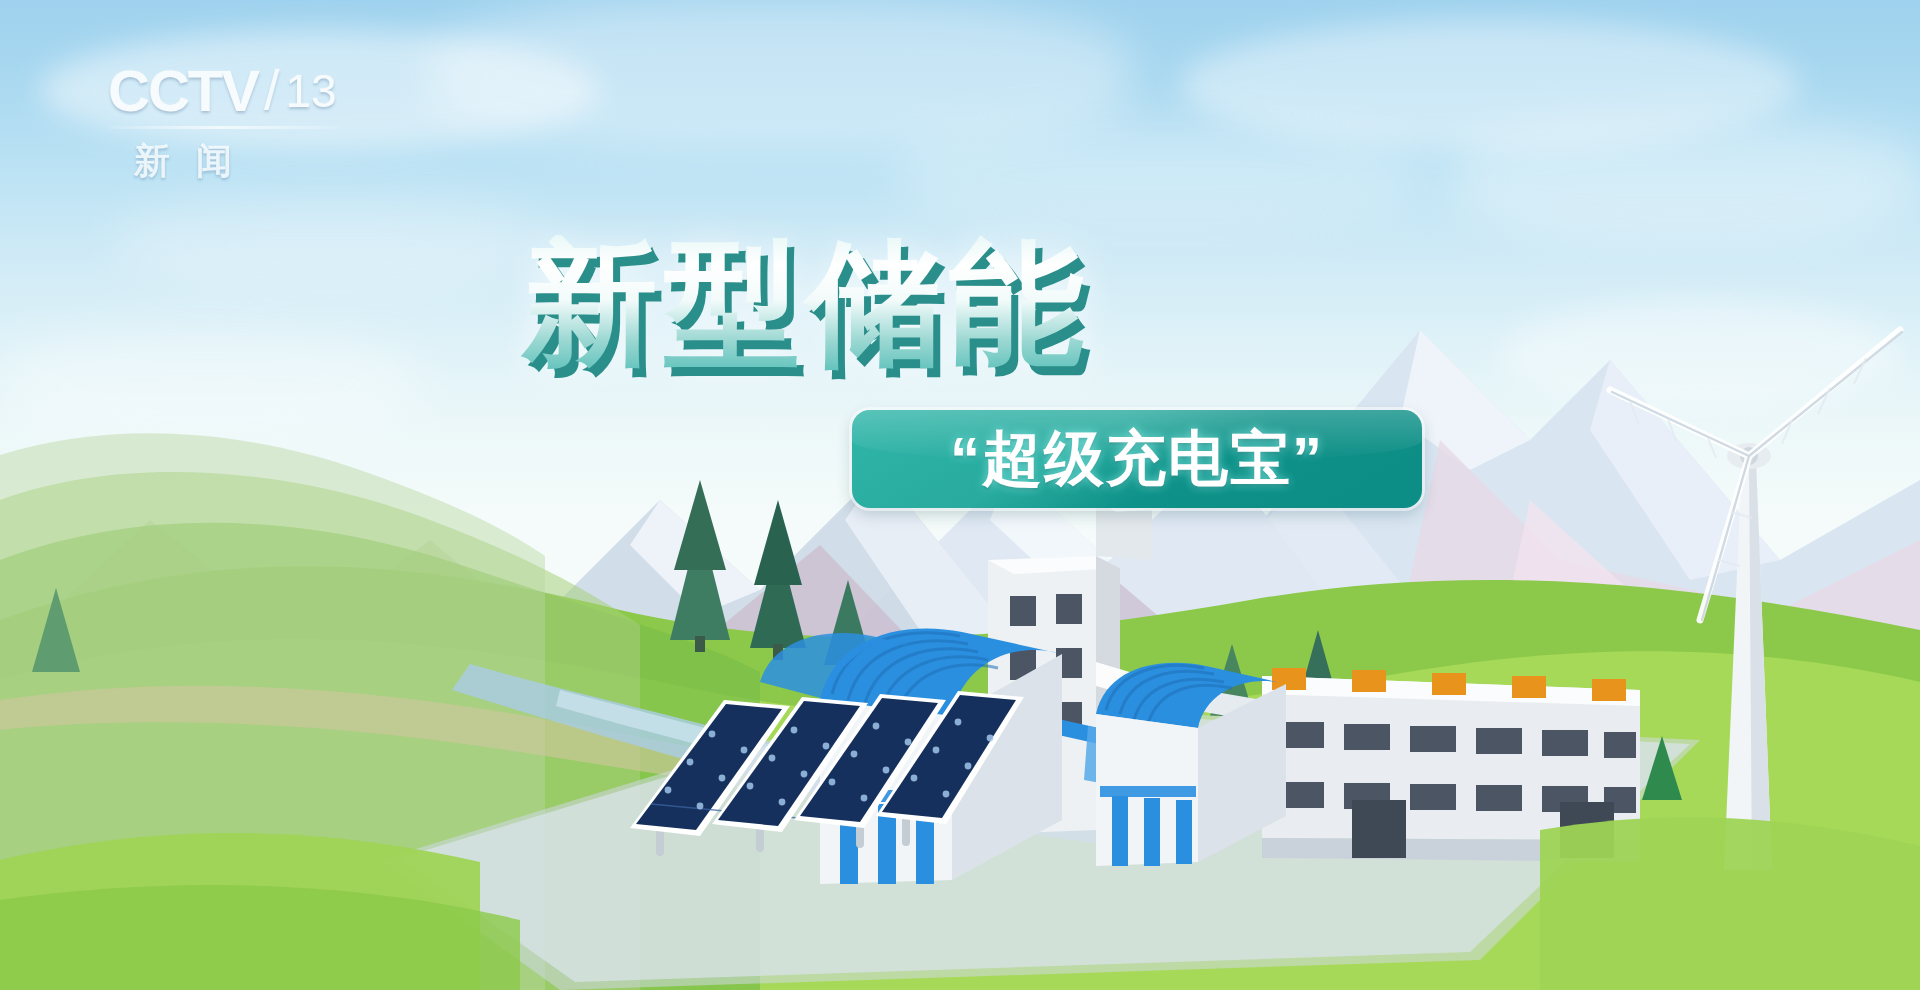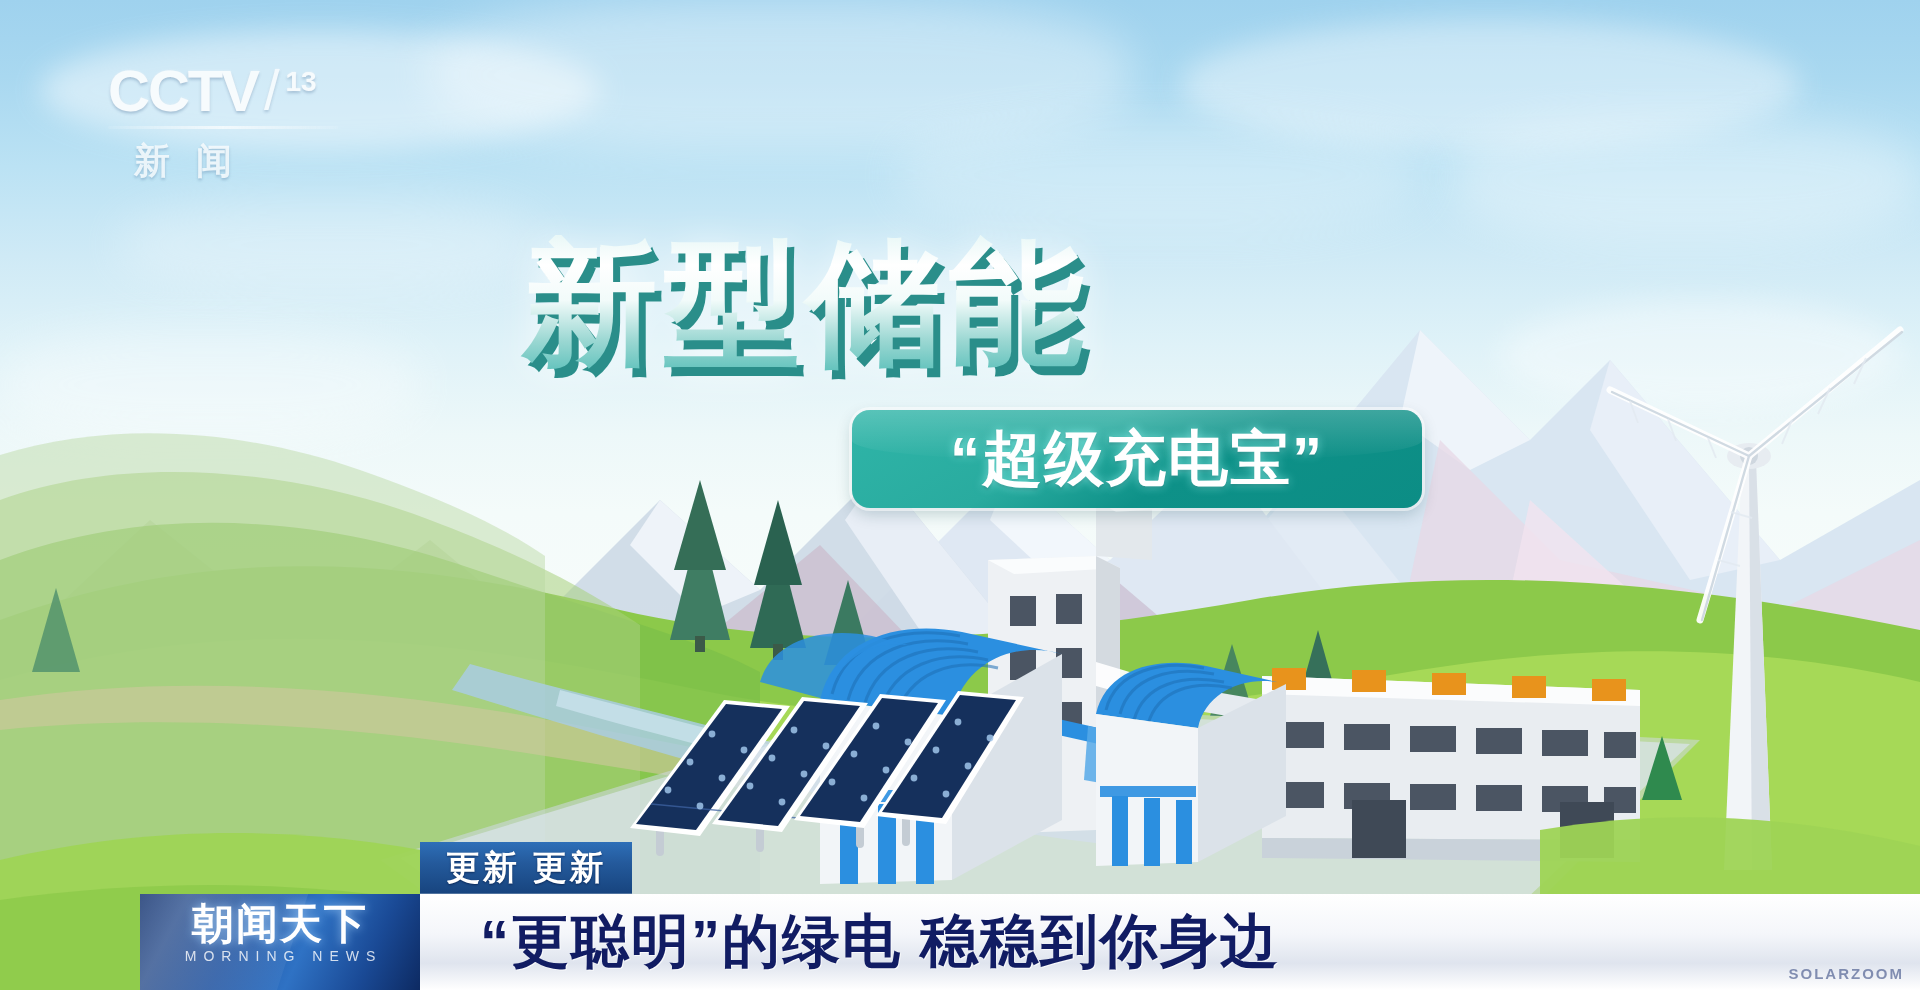--- a/index.html
+++ b/index.html
@@ -80,21 +80,21 @@
     position:absolute;left:108px;top:62px;width:280px;height:120px;
     opacity:.82;
   }
   #cctv-wordmark{
     font-size:58px;font-weight:bold;letter-spacing:-2px;
     color:#ffffff;line-height:1;
     text-shadow:0 2px 3px rgba(70,110,150,.45), 0 0 2px rgba(255,255,255,.9);
     display:flex;align-items:flex-start;
   }
   #cctv-num{
-    font-size:28px;font-weight:bold;margin-left:6px;margin-top:6px;letter-spacing:0;
+    font-size:46px;font-weight:normal;margin-left:6px;margin-top:6px;letter-spacing:0;
   }
   #cctv-slash{font-size:56px;font-weight:300;margin:0 2px 0 6px;opacity:.9;}
   #cctv-rule{
     width:230px;height:3px;margin-top:6px;
     background:linear-gradient(90deg,rgba(255,255,255,.1),rgba(255,255,255,.85),rgba(255,255,255,.1));
     border-radius:2px;
   }
   #cctv-sub{
     margin-top:8px;font-size:36px;letter-spacing:26px;font-weight:bold;
     color:rgba(255,255,255,.9);text-indent:26px;
@@ -455,30 +455,14 @@
     <div id="cctv-rule"></div>
     <div id="cctv-sub">新闻</div>
   </div>
 
   <div id="main-title">新型储能</div>
 
   <div id="sub-banner">
     <span id="sub-banner-text">“超级充电宝”</span>
   </div>
 
-  <div id="lower-third">
-
-    <div id="update-tag">
-      <span id="update-tag-text">更新 更新</span>
-    </div>
-
-    <div id="show-logo">
-      <div id="show-logo-cn">朝闻天下</div>
-      <div id="show-logo-en">MORNING NEWS</div>
-    </div>
-
-    <div id="headline-strip">
-      <div id="headline-text">“更聪明”的绿电 稳稳到你身边</div>
-      <div id="watermark">SOLARZOOM</div>
-    </div>
-  </div>
 
 </div>
 
 </body></html>

